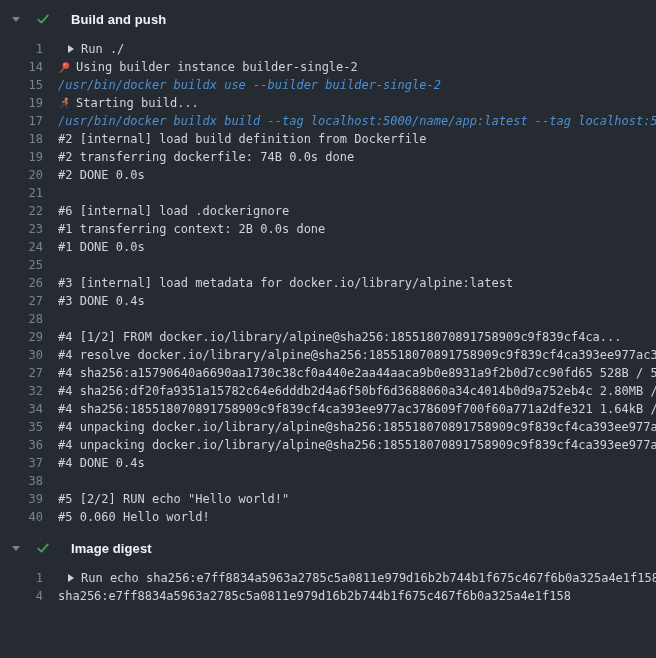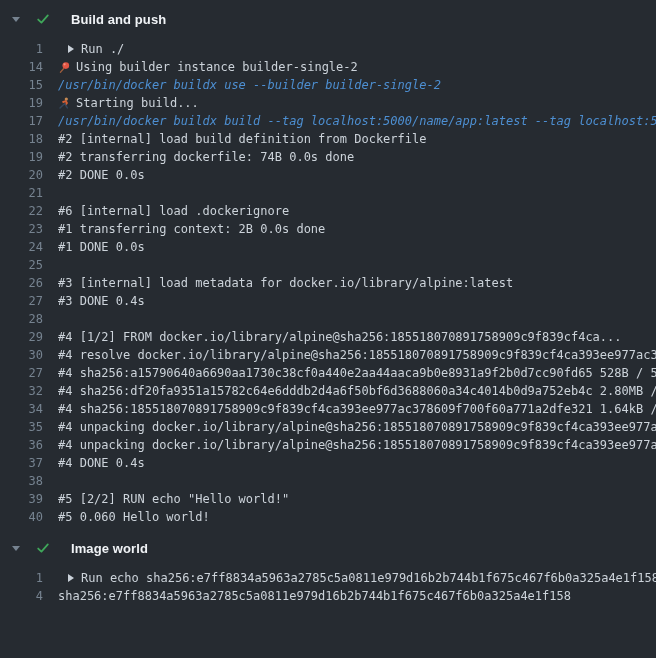--- a/index.html
+++ b/index.html
@@ -336,21 +336,21 @@
   <div class="section" data-sec="2">
     <div class="section-header">
       <span class="chev-box">
           <span class="chev chev-down"></span>
         </span>
       <span class="check-box">
         <svg viewBox="0 0 16 16" width="14" height="14" xmlns="http://www.w3.org/2000/svg">
           <path d="M2.5 8.6 L6.2 12.2 L13.5 3.8" stroke="#3fa75a" stroke-width="2" fill="none" stroke-linecap="round" stroke-linejoin="round"></path>
         </svg>
       </span>
-      <span class="sec-title">Image world</span>
+      <span class="sec-title">Image digest</span>
     </div>
     <div class="log-lines">
   <div class="line">
     <span class="ln">1</span>
     <span class="lc">
       <span class="run-arrow"></span>
 
       <span class="lt">Run echo sha256:e7ff8834a5963a2785c5a0811e979d16b2b744b1f675c467f6b0a325a4e1f158</span>
     </span>
   </div>

